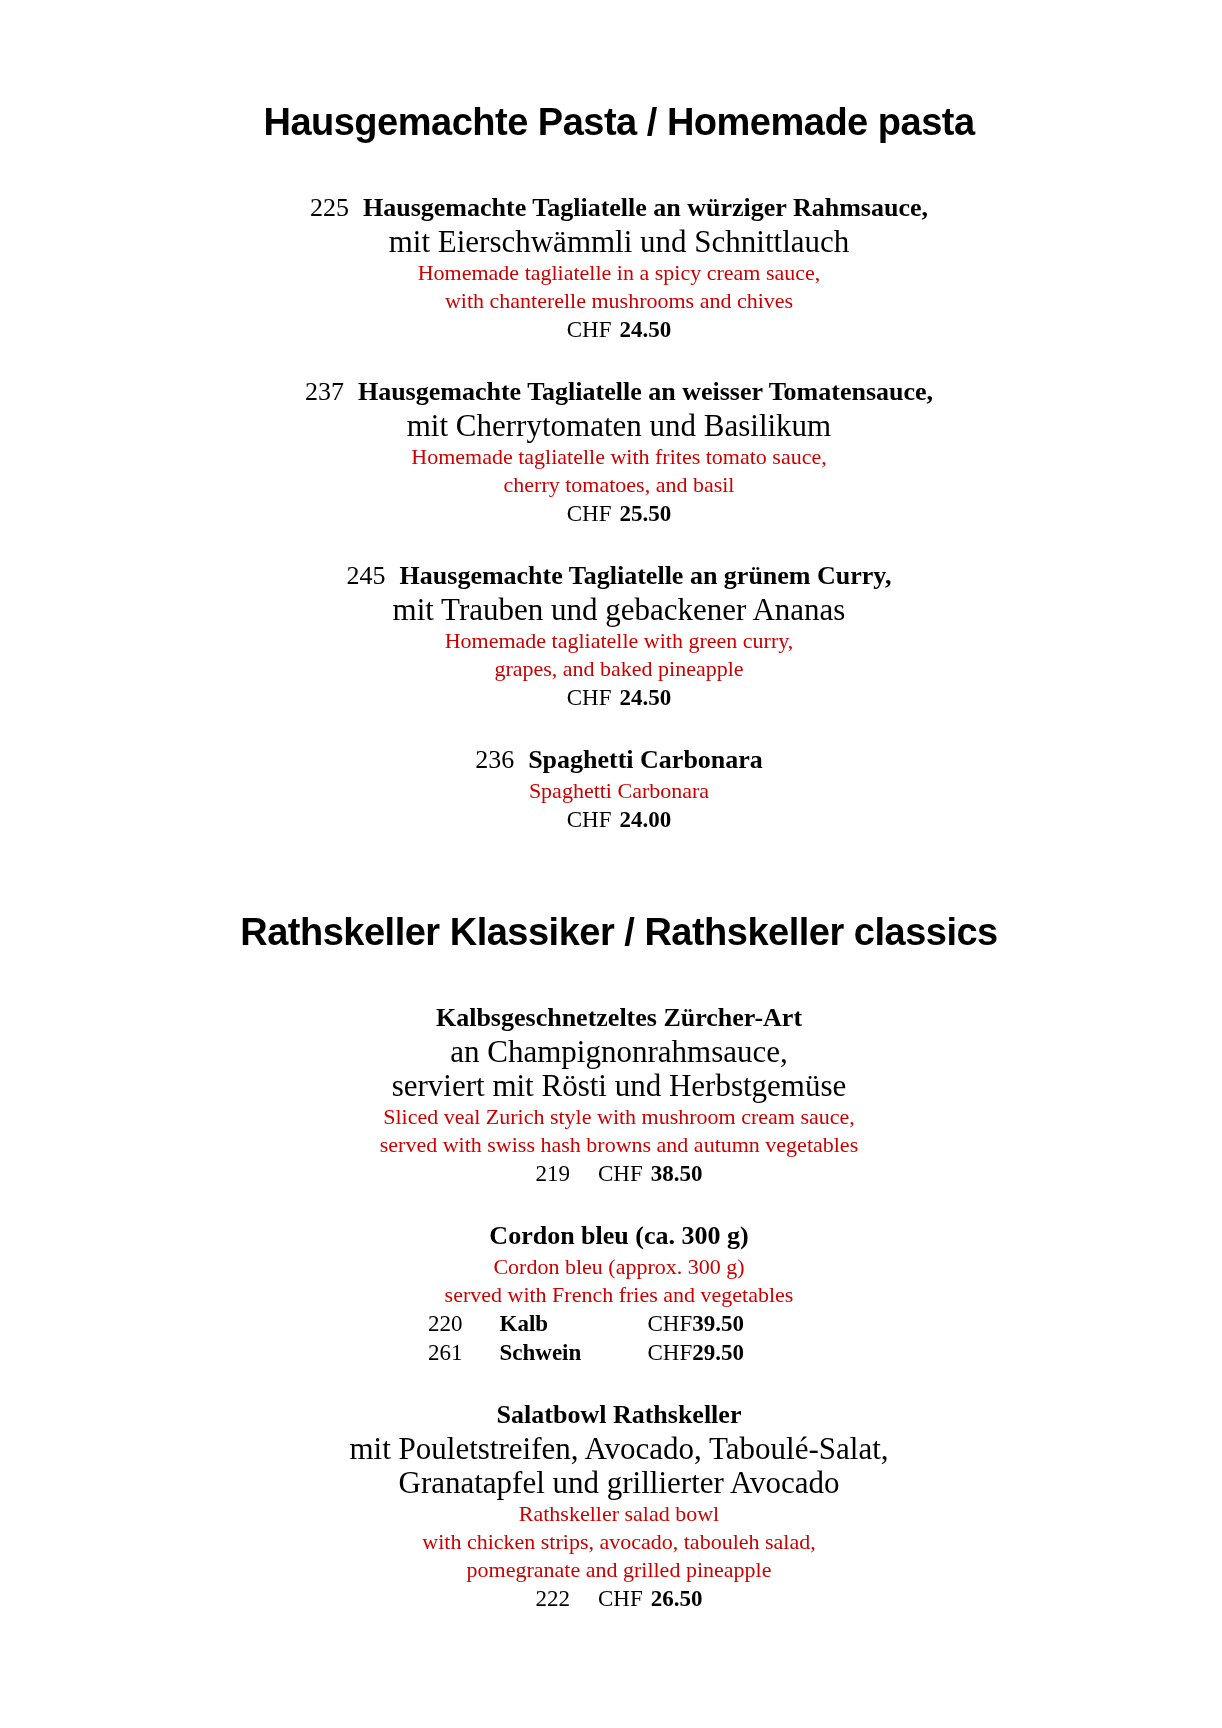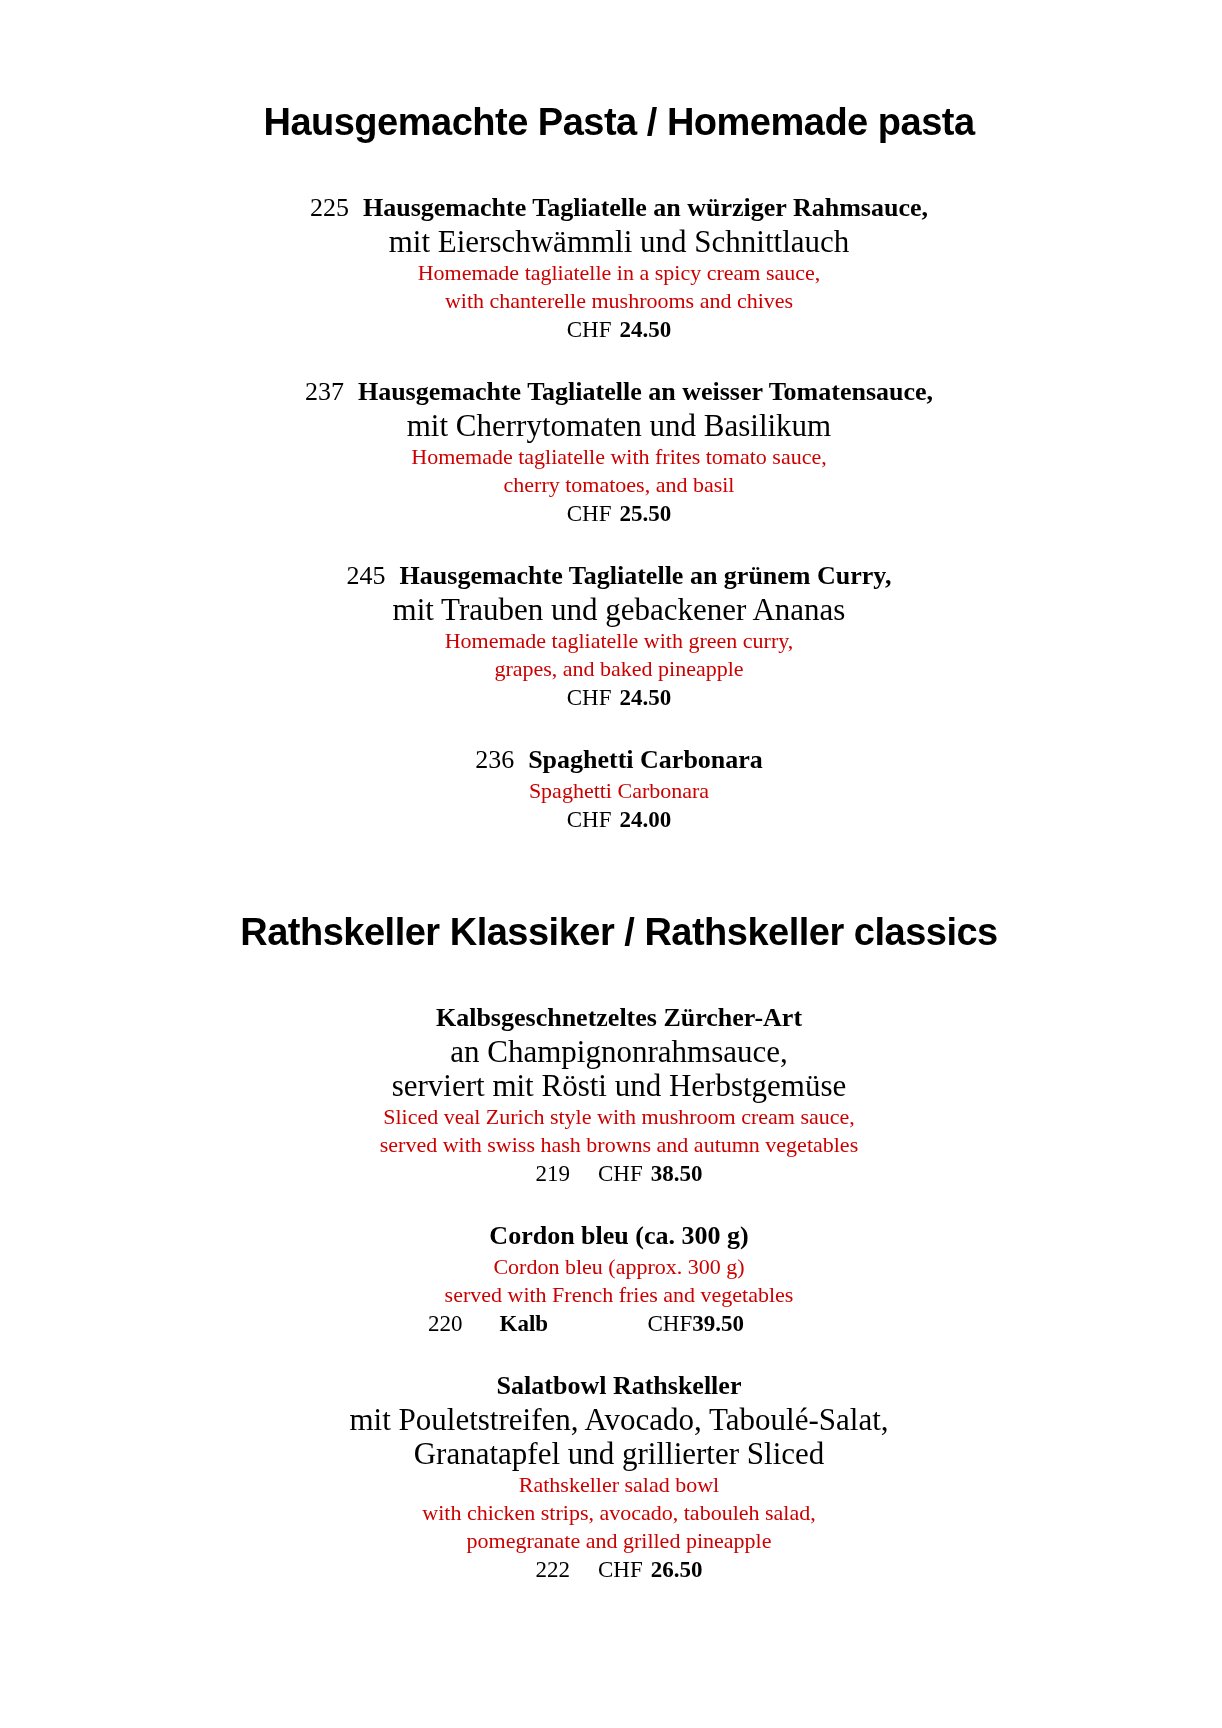--- a/index.html
+++ b/index.html
@@ -114,28 +114,33 @@
     <div class="line title-line">
       <span class="t">Cordon bleu (ca. 300 g)</span>
     </div>
     <div class="line en">Cordon bleu (approx. 300 g)</div>
     <div class="line en">served with French fries and vegetables</div>
     <div class="variant-row">
       <span class="v-code">220</span>
       <span class="v-label">Kalb</span>
       <span class="v-price"><span class="v-cur">CHF</span><span class="v-amt">39.50</span></span>
     </div>
+    <div class="variant-row">
+      <span class="v-code">261</span>
+      <span class="v-label">Schwein</span>
+      <span class="v-price"><span class="v-cur">CHF</span><span class="v-amt">29.50</span></span>
+    </div>
   </div>
 
   <div class="item">
     <div class="line title-line">
       <span class="t">Salatbowl Rathskeller</span>
     </div>
     <div class="line de">mit Pouletstreifen, Avocado, Taboulé-Salat,</div>
-    <div class="line de">Granatapfel und grillierter Sliced</div>
+    <div class="line de">Granatapfel und grillierter Avocado</div>
     <div class="line en">Rathskeller salad bowl</div>
     <div class="line en">with chicken strips, avocado, tabouleh salad,</div>
     <div class="line en">pomegranate and grilled pineapple</div>
     <div class="line price">
       <span class="price-code">222</span><span class="cur">CHF</span><span class="amt">26.50</span>
     </div>
   </div>
 
 </div>
 

